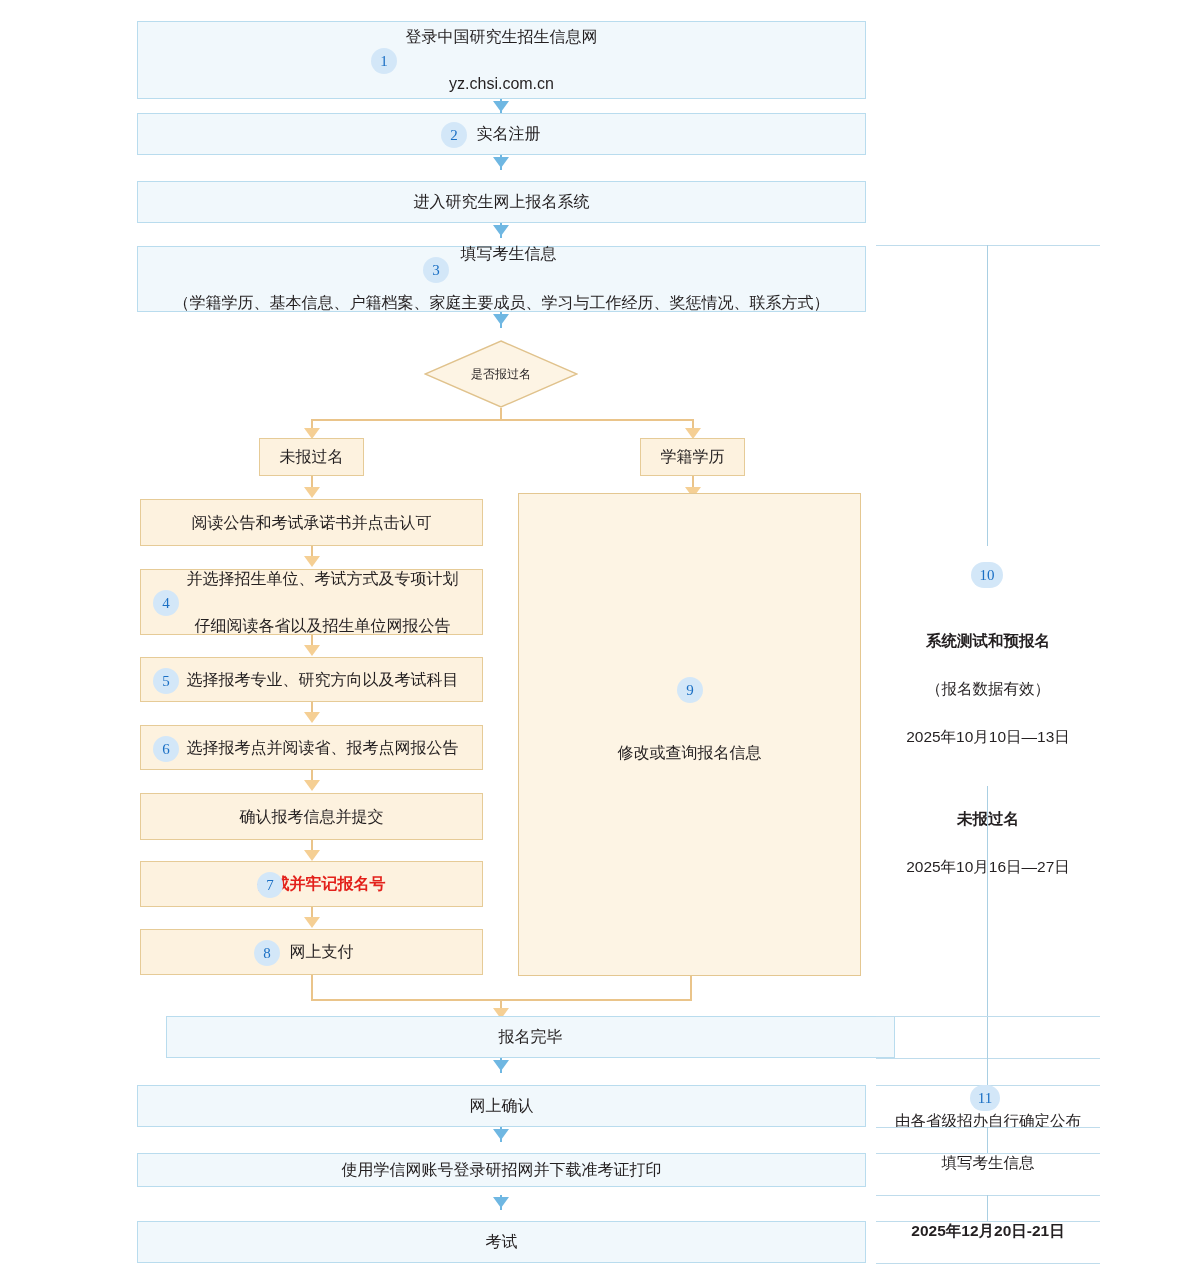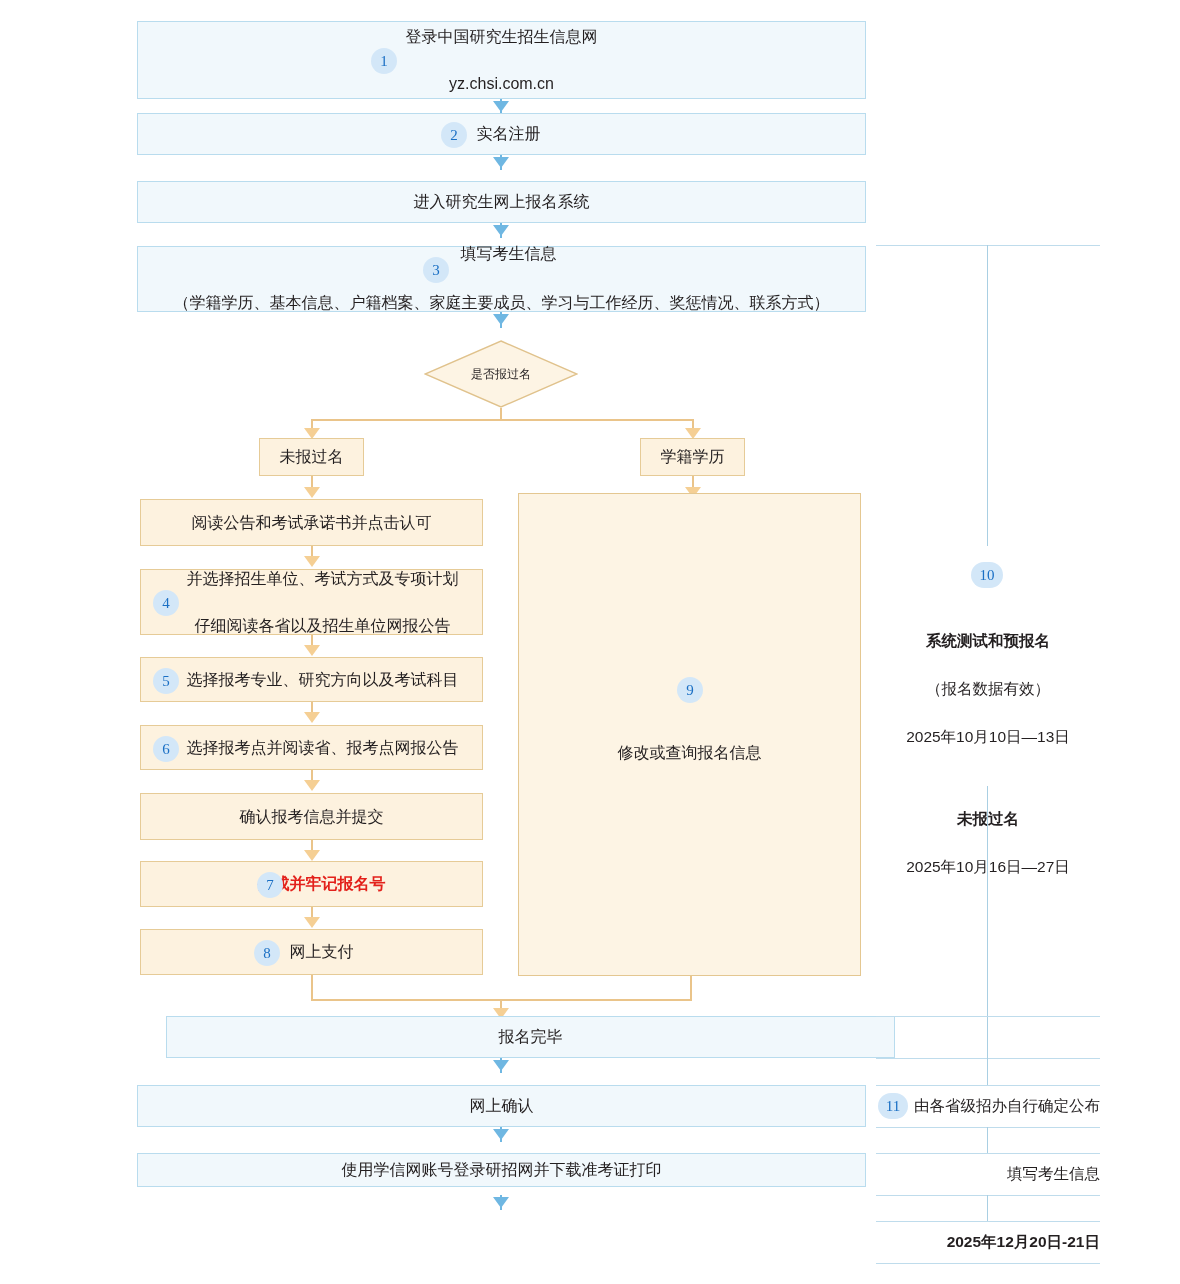--- a/index.html
+++ b/index.html
@@ -122,23 +122,24 @@
     text-align: center;
     font-size: 15.5px;
     color: #231f20;
     line-height: 1.55;
     white-space: pre-line;
   }
   .side-row {
     position: absolute;
     display: flex;
     align-items: center;
-    justify-content: flex-end;
+    justify-content: flex-start;
     font-size: 15.5px;
     color: #231f20;
+    flex-direction: column;
   }
 </style>
 </head>
 <body>
 
 <div id="canvas">
 
   <div class="node node-blue" style="left:137px; top:21px; width:729px; height:78px;">
     <span class="badge" style="left:233px; top:26px;">1</span>
     <div class="label">
@@ -268,20 +269,23 @@
   </div>
   <div class="vline c-blue" style="left:500px; top:1127px; height:15px;"></div>
   <div class="arrow blue" style="left:493px; top:1129px;"></div>
 
   <div class="node node-blue" style="left:137px; top:1153px; width:729px; height:34px;">
     <div class="label">使用学信网账号登录研招网并下载准考证打印</div>
   </div>
   <div class="vline c-blue" style="left:500px; top:1195px; height:15px;"></div>
   <div class="arrow blue" style="left:493px; top:1197px;"></div>
 
+  <div class="node node-blue" style="left:137px; top:1221px; width:729px; height:42px;">
+    <div class="label">考试</div>
+  </div>
 
   <div class="rail-h" style="left:876px; top:245px; width:224px;"></div>
   <div class="rail-v" style="left:987px; top:245px; height:301px;"></div>
 
   <div class="badge" style="position:absolute; left:971px; top:562px; width:32px; height:26px; border-radius:13px;">10</div>
 
   <div class="side-text" style="left:876px; top:605px; width:224px;">
     <div style="font-weight:bold;">系统测试和预报名</div>
     <div>（报名数据有效）</div>
     <div>2025年10月10日—13日</div>

